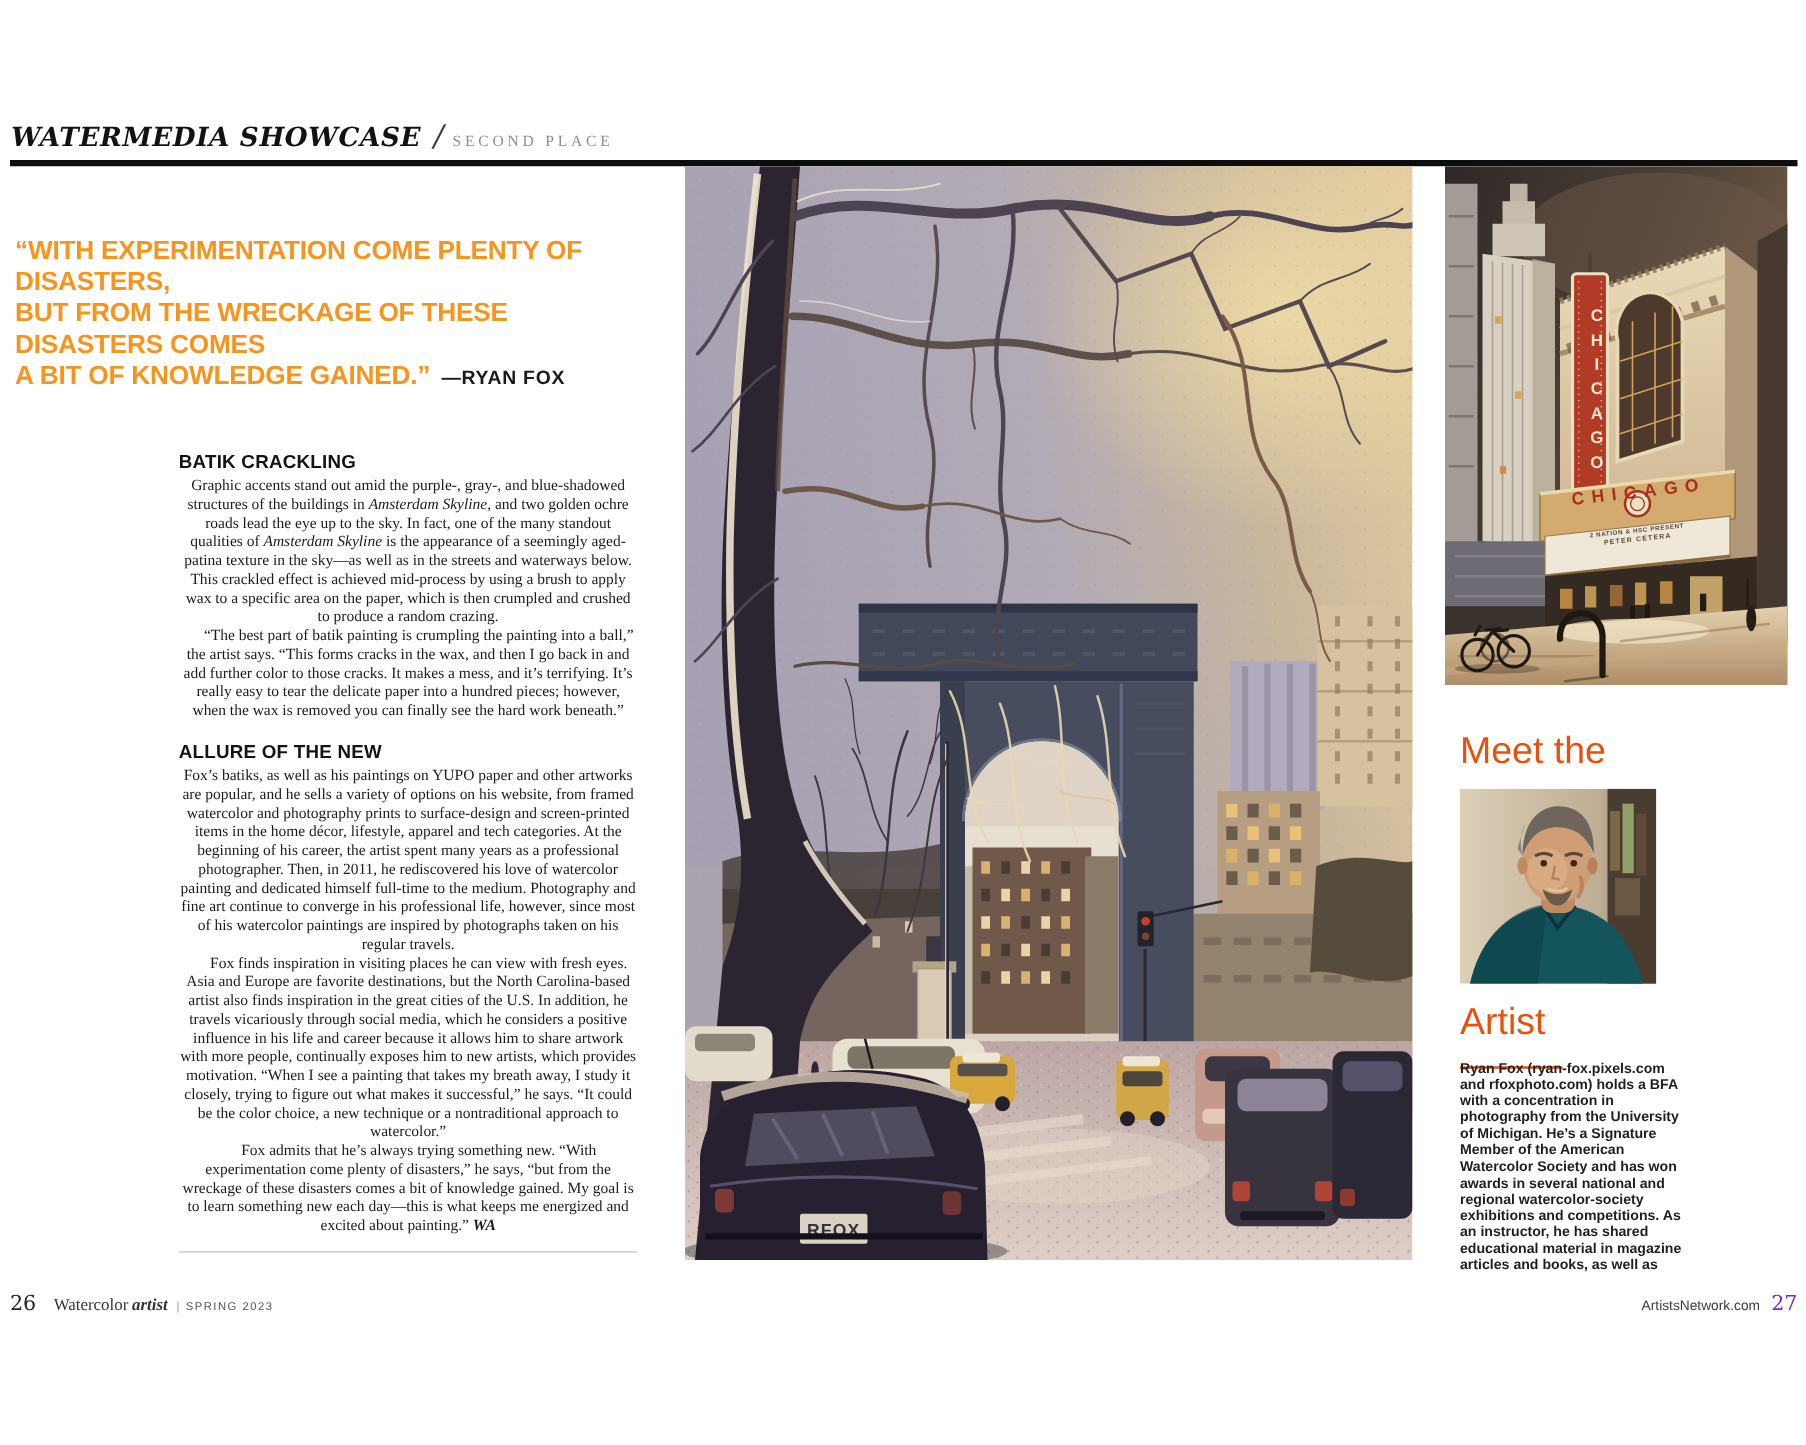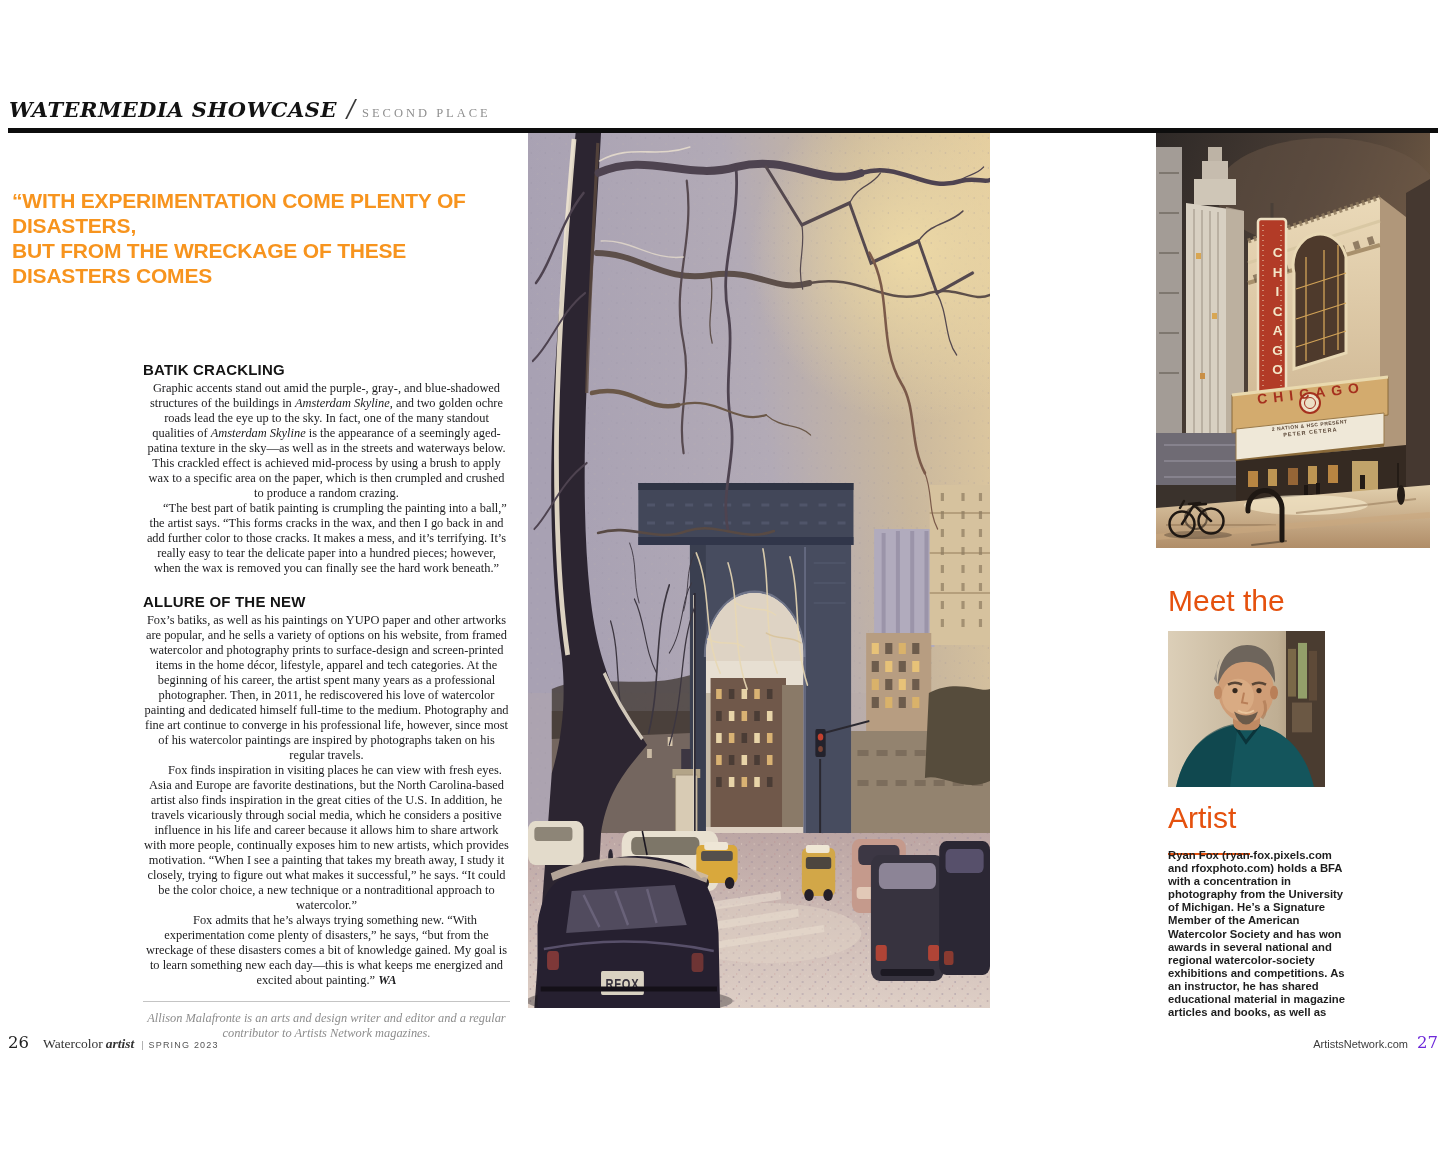--- a/index.html
+++ b/index.html
@@ -26,21 +26,21 @@
   .section-gap { height:17px; }
   .credit-rule { border:none; border-top:1px solid #c4c4c4; margin:13px 0 9px 0; }
   .credit { font-family:"Liberation Serif",serif; font-style:italic; color:#8d8d8d; font-size:12.4px; line-height:15.5px; }
 
   
   .margin-captions { position:absolute; left:28px; top:911px; width:102px; text-align:right; font-size:9.8px; line-height:10.8px; color:#1c1c1c; }
   .cap-title { font-weight:700; }
   .cap-gap { height:9px; }
 
   
-  .main-painting { position:absolute; left:528px; top:133px; width:462px; height:875px; }
+  .main-painting { position:absolute; left:548px; top:133px; width:582px; height:875px; }
   .chicago-painting { position:absolute; left:1156px; top:133px; width:274px; height:415px; }
   .main-painting svg, .chicago-painting svg, .portrait svg { position:absolute; inset:0; width:100%; height:100%; display:block; }
 
   .chi-overlay { position:absolute; pointer-events:none; }
   .chi-vsign { left:104px; top:91px; width:25px; height:178px; writing-mode:vertical-rl; text-orientation:upright; font-weight:700; font-size:13.5px; letter-spacing:4.5px; color:#f3e6c8; text-align:center; }
   .chi-marquee { left:84px; top:252px; width:142px; transform:rotate(-6.5deg); font-weight:700; font-size:14px; letter-spacing:6px; color:#a5301e; text-align:center; }
   .chi-board { left:88px; top:289px; width:132px; transform:rotate(-6deg); text-align:center; color:#5a4636; font-weight:700; }
   .chi-board .l1 { font-size:5px; line-height:7px; letter-spacing:.5px; }
   .chi-board .l2 { font-size:5.5px; line-height:7px; letter-spacing:1px; }
 
@@ -69,33 +69,33 @@
 <div class="page">
 
   <div class="masthead">
     <span class="mast-title">WATERMEDIA SHOWCASE</span><span class="mast-divider">/</span><span class="mast-sub">SECOND PLACE</span>
   </div>
   <div class="mast-rule"></div>
 
   <div class="pull-quote">
     <div>“WITH EXPERIMENTATION COME PLENTY OF DISASTERS,</div>
     <div>BUT FROM THE WRECKAGE OF THESE DISASTERS COMES</div>
+    <div><span>A BIT OF KNOWLEDGE GAINED.”</span><span class="q-attr">—RYAN FOX</span></div>
   </div>
 
   <main class="article-col">
     <h3>BATIK CRACKLING</h3>
     <p>Graphic accents stand out amid the purple-, gray-, and blue-shadowed structures of the buildings in <i>Amsterdam Skyline</i>, and two golden ochre roads lead the eye up to the sky. In fact, one of the many standout qualities of <i>Amsterdam Skyline</i> is the appearance of a seemingly aged-patina texture in the sky—as well as in the streets and waterways below. This crackled effect is achieved mid-process by using a brush to apply wax to a specific area on the paper, which is then crumpled and crushed to produce a random crazing.</p>
     <p class="indent">“The best part of batik painting is crumpling the painting into a ball,” the artist says. “This forms cracks in the wax, and then I go back in and add further color to those cracks. It makes a mess, and it’s terrifying. It’s really easy to tear the delicate paper into a hundred pieces; however, when the wax is removed you can finally see the hard work beneath.”</p>
     <div class="section-gap"></div>
     <h3>ALLURE OF THE NEW</h3>
     <p>Fox’s batiks, as well as his paintings on YUPO paper and other artworks are popular, and he sells a variety of options on his website, from framed watercolor and photography prints to surface-design and screen-printed items in the home décor, lifestyle, apparel and tech categories. At the beginning of his career, the artist spent many years as a professional photographer. Then, in 2011, he rediscovered his love of watercolor painting and dedicated himself full-time to the medium. Photography and fine art continue to converge in his professional life, however, since most of his watercolor paintings are inspired by photographs taken on his regular travels.</p>
     <p class="indent">Fox finds inspiration in visiting places he can view with fresh eyes. Asia and Europe are favorite destinations, but the North Carolina-based artist also finds inspiration in the great cities of the U.S. In addition, he travels vicariously through social media, which he considers a positive influence in his life and career because it allows him to share artwork with more people, continually exposes him to new artists, which provides motivation. “When I see a painting that takes my breath away, I study it closely, trying to figure out what makes it successful,” he says. “It could be the color choice, a new technique or a nontraditional approach to watercolor.”</p>
     <p class="indent">Fox admits that he’s always trying something new. “With experimentation come plenty of disasters,” he says, “but from the wreckage of these disasters comes a bit of knowledge gained. My goal is to learn something new each day—this is what keeps me energized and excited about painting.” <b><i>WA</i></b></p>
     <hr class="credit-rule">
-    <p class="credit">Allison Malafronte is an arts and design writer and editor and a regular contributor to Artists Network magazines.</p>
   </main>
 
 
   <figure class="main-painting">
     <svg viewBox="0 0 582 875" preserveAspectRatio="none">
       <defs>
         <linearGradient id="sky" x1="0" y1="0.25" x2="1" y2="0">
           <stop offset="0" stop-color="#a8a1b3"></stop>
             <stop offset="0.45" stop-color="#b2aab6"></stop>
           <stop offset="0.72" stop-color="#c9b79d"></stop>

